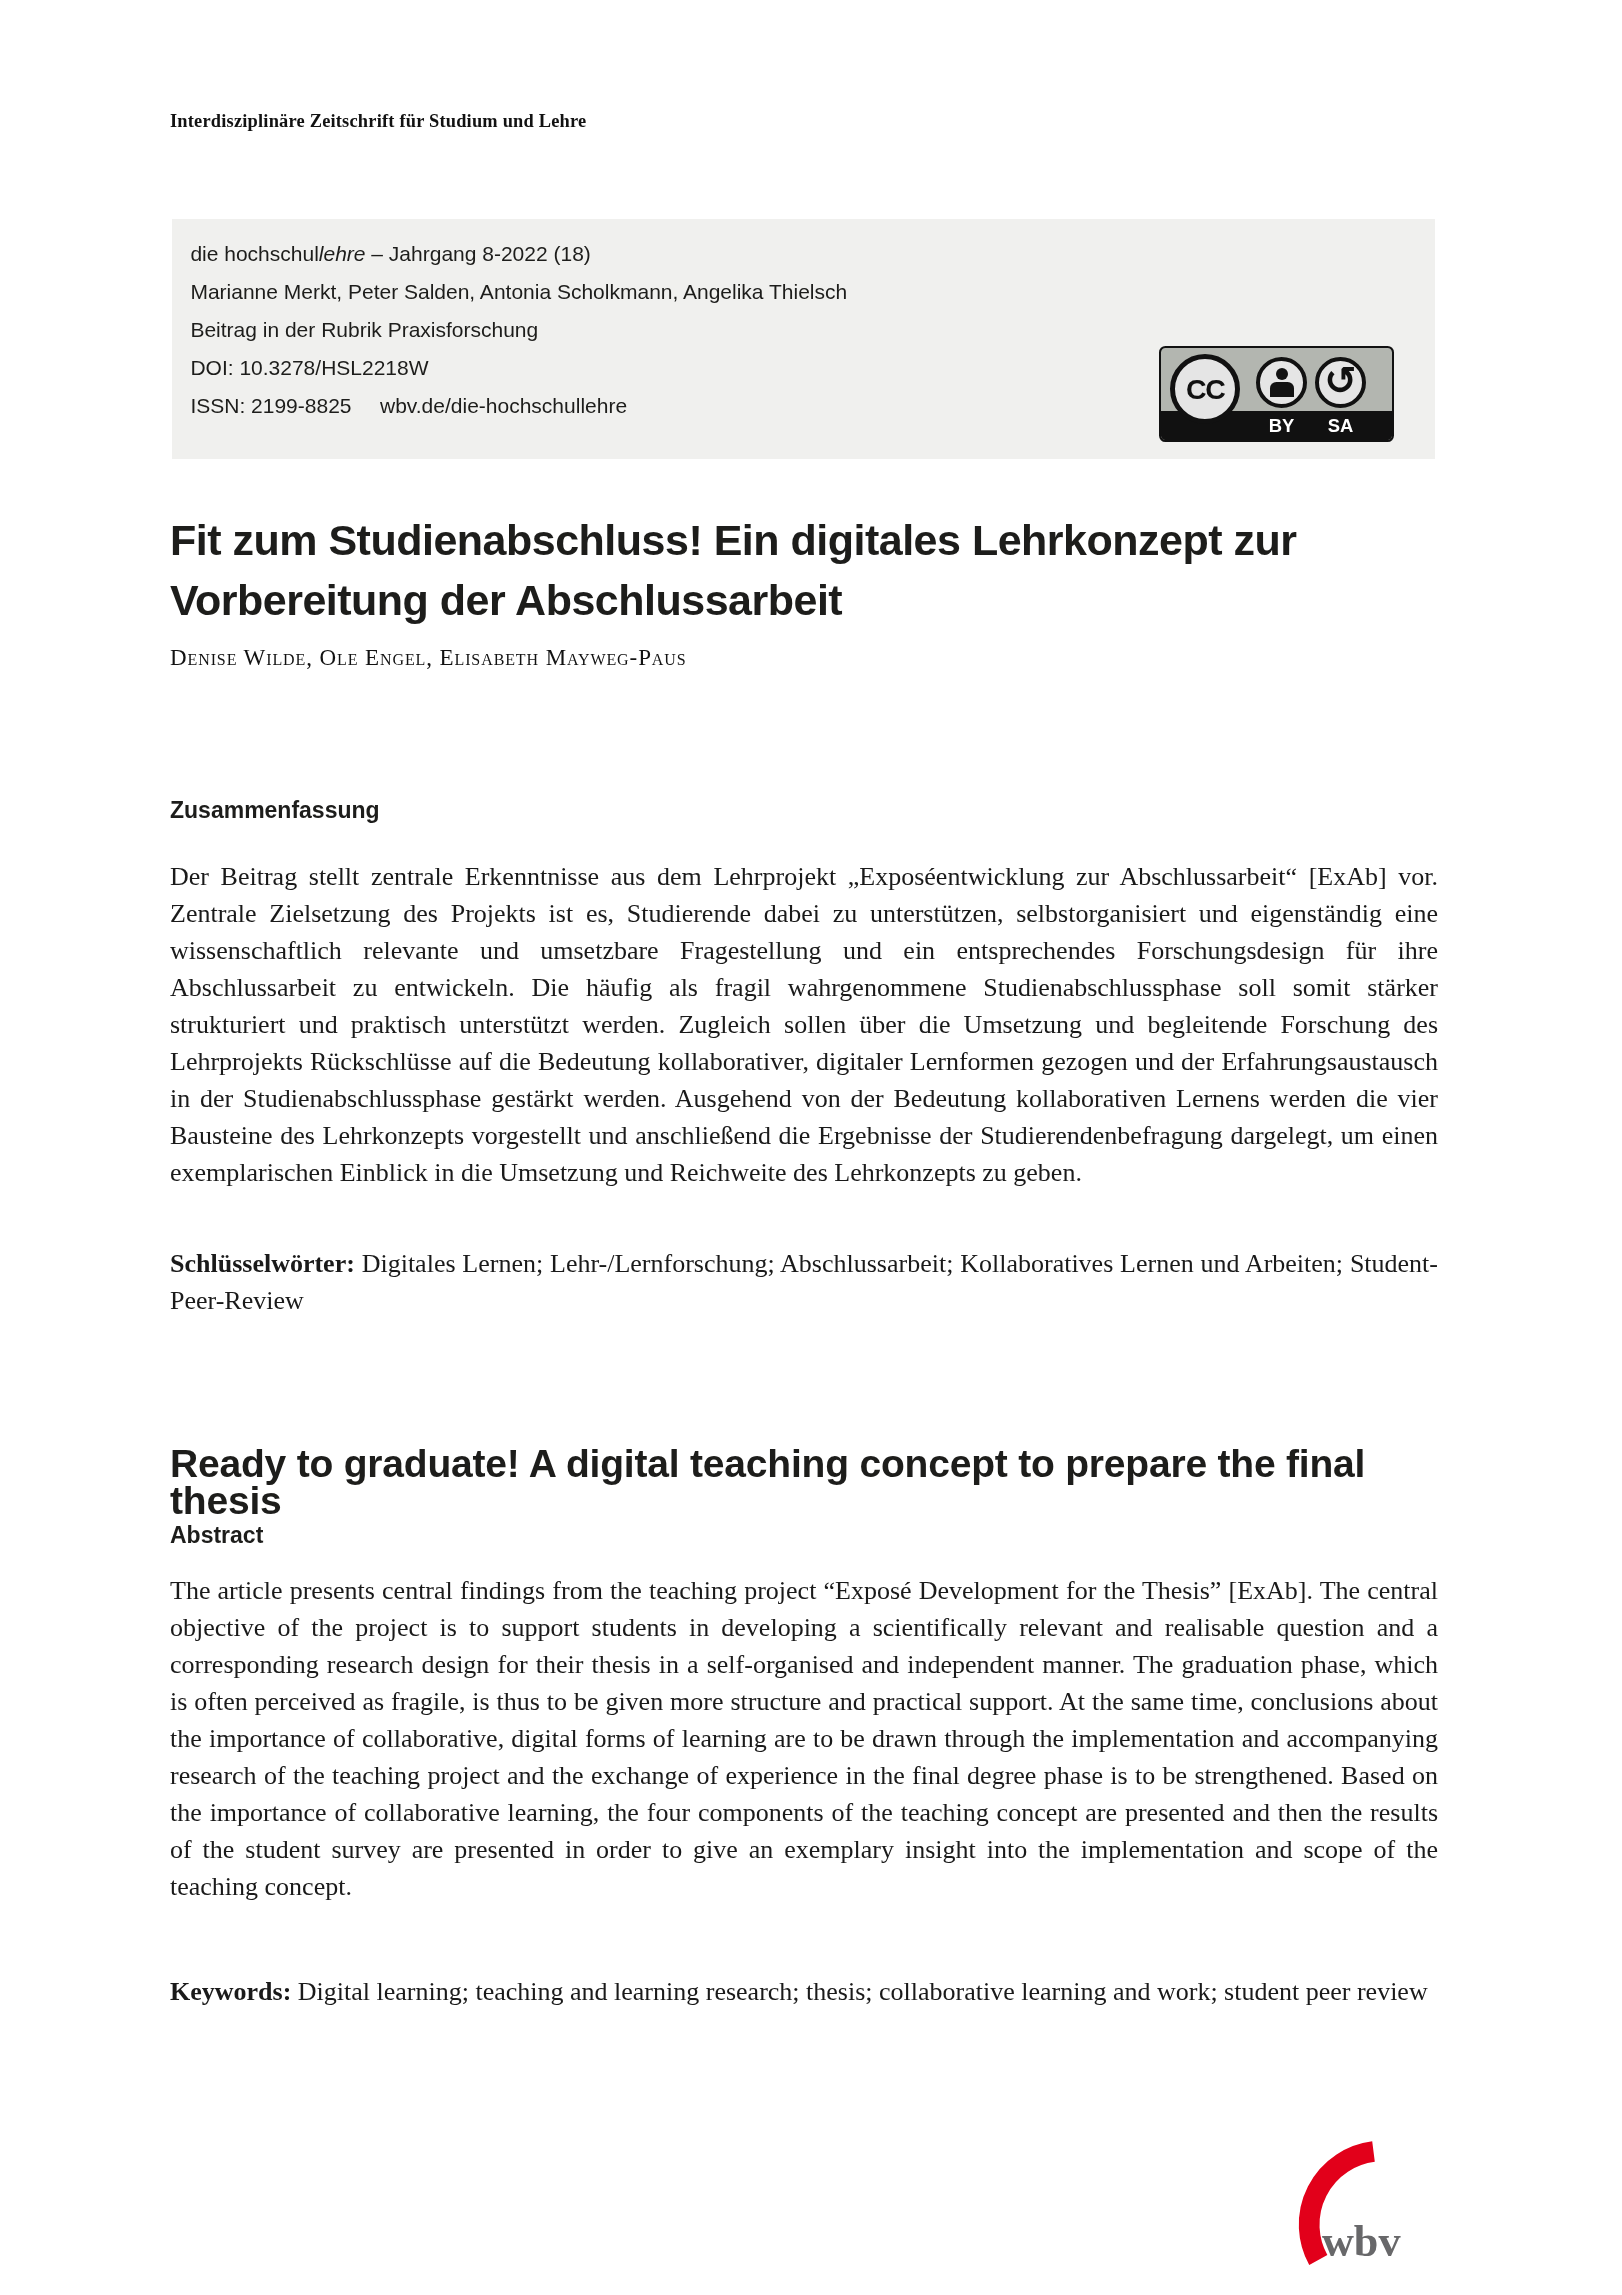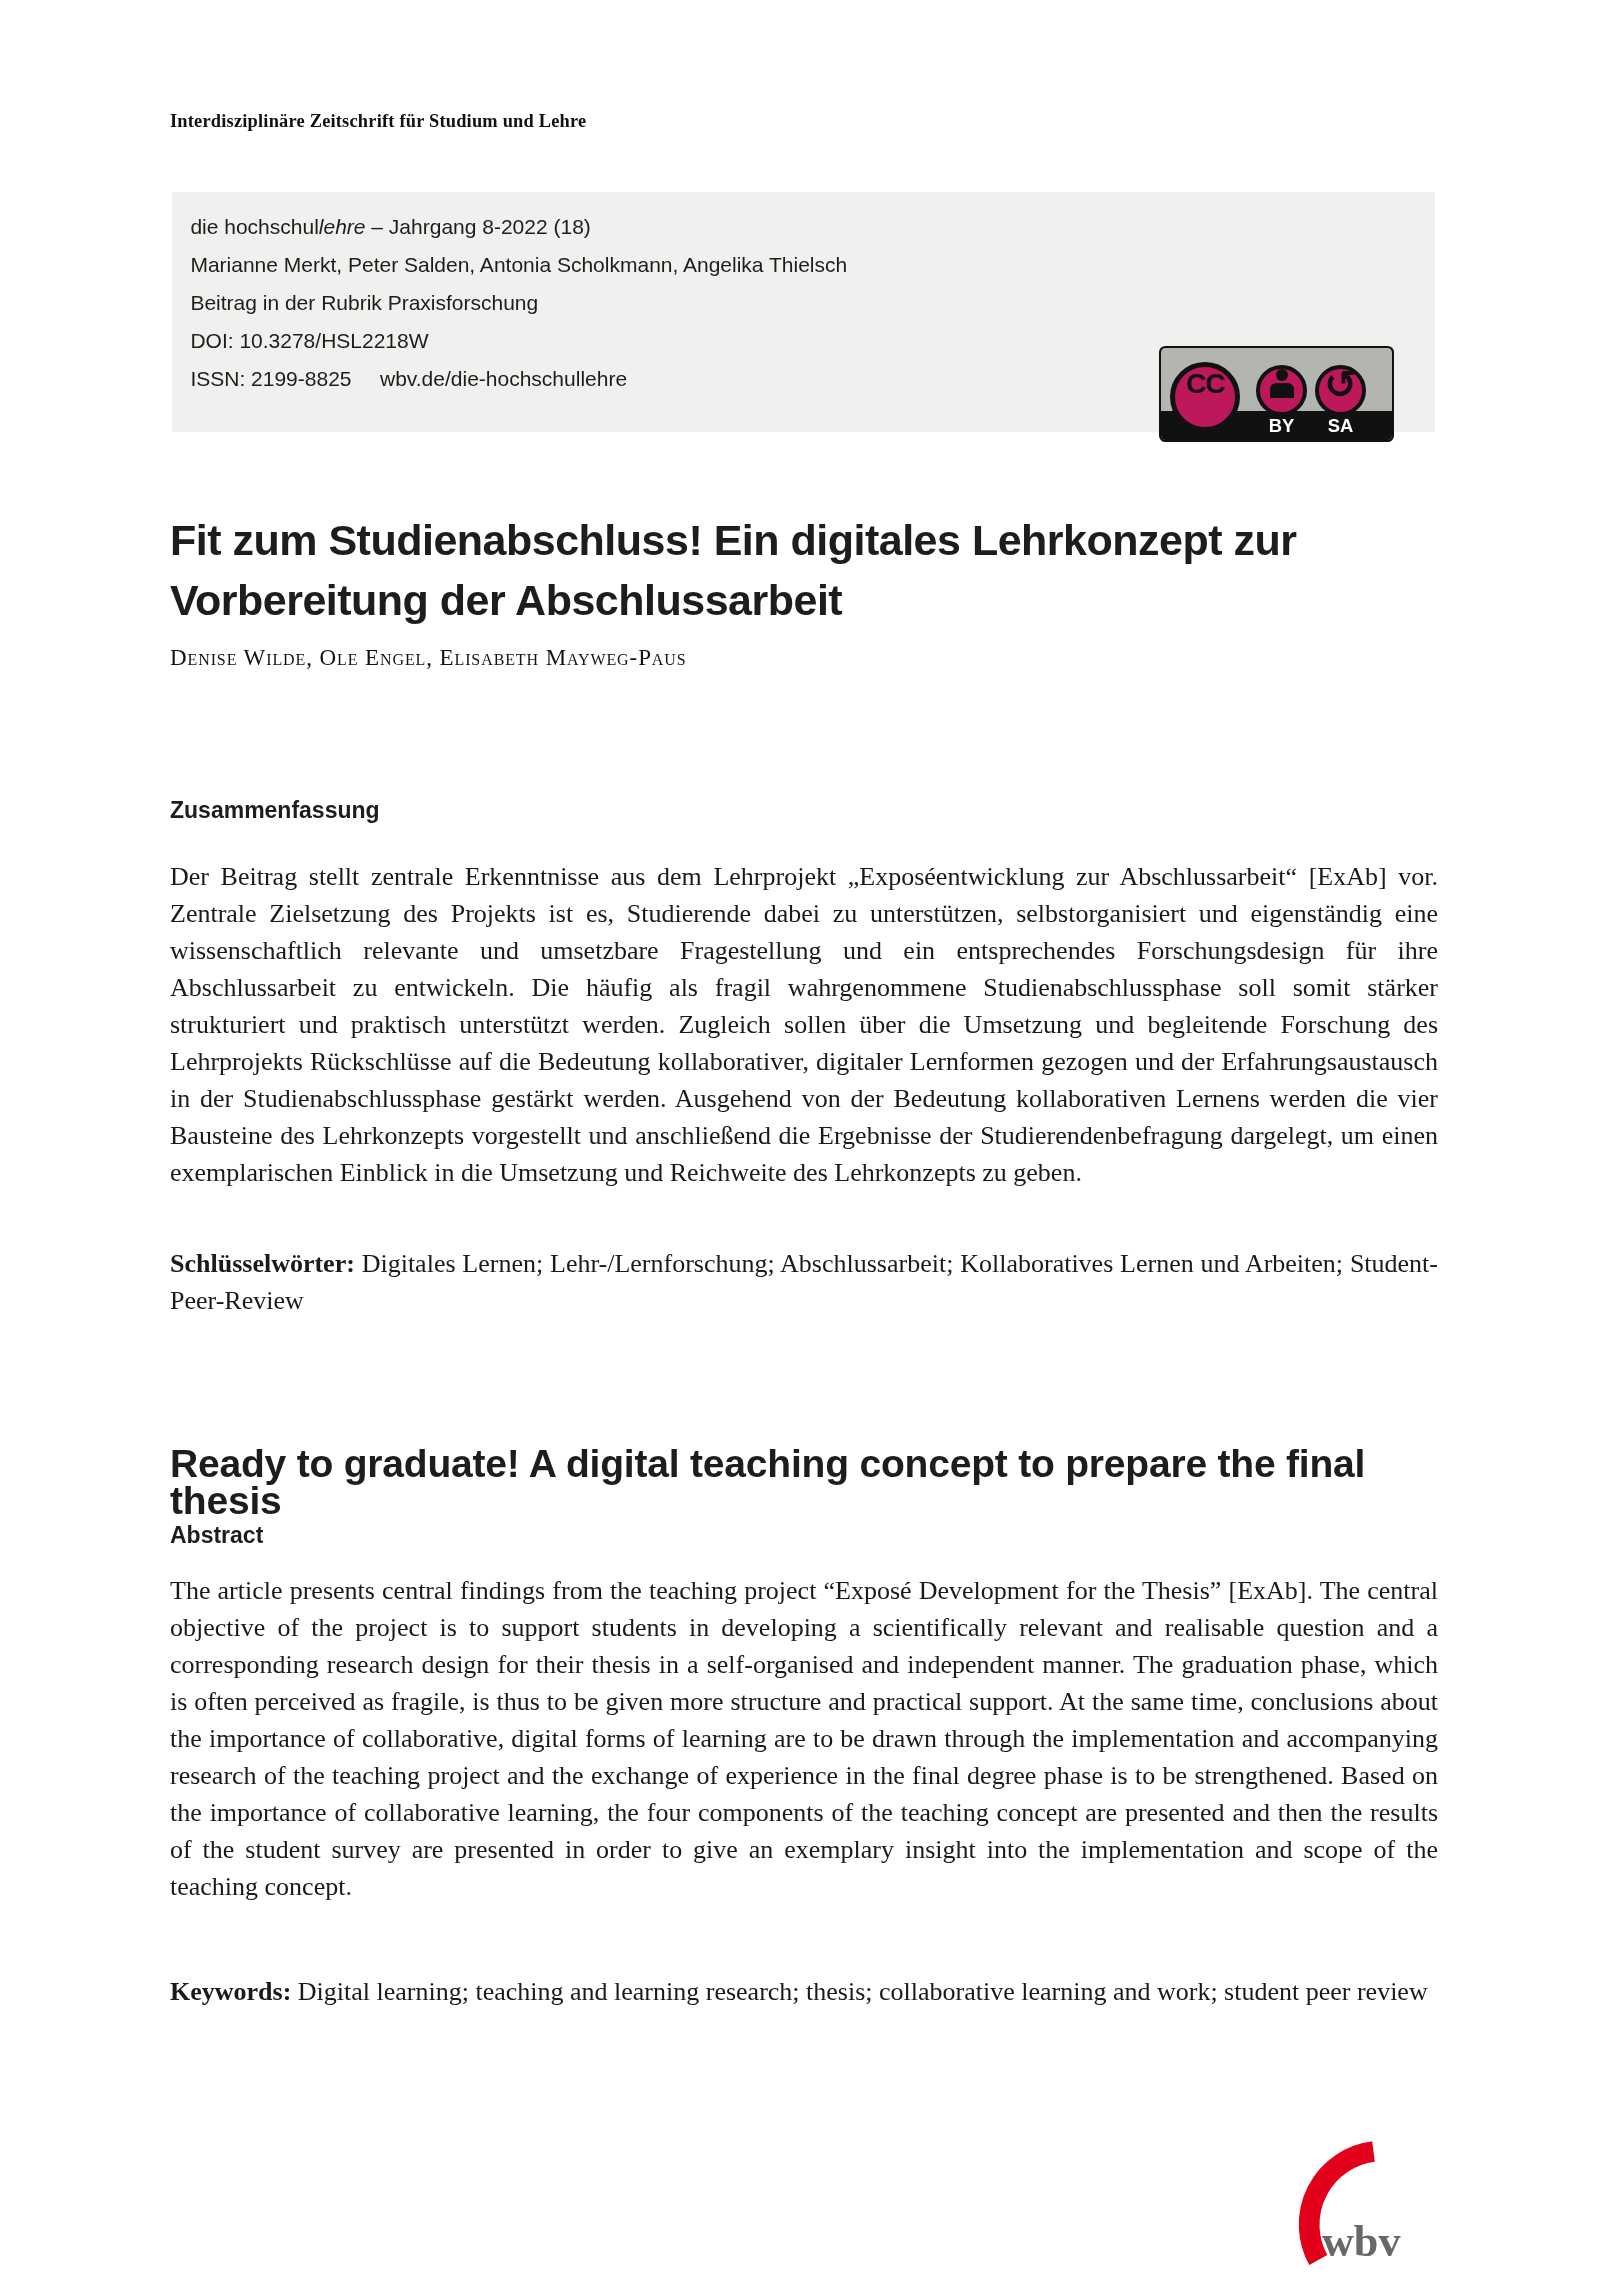--- a/index.html
+++ b/index.html
@@ -8,34 +8,34 @@
     font-family:"Liberation Serif",serif;color:#1a1a1a;
   }
   
   .logo{position:absolute;left:170px;top:107px;}
   .logo-line{font-family:"Liberation Serif",serif;font-weight:700;font-size:56px;
     line-height:1;letter-spacing:-0.9px;color:#121212;white-space:nowrap;}
   .logo-accent{font-style:italic;color:#3b3b97;}
   .logo-sub{font-family:"Liberation Serif",serif;font-weight:700;font-size:18.4px;
     letter-spacing:0.2px;margin-top:3.7px;color:#121212;white-space:nowrap;}
   
-  .meta-box{position:absolute;left:172px;top:192px;width:1263px;height:240px;
+  .meta-box{position:absolute;left:172px;top:219px;width:1263px;height:240px;
     background:#f0f0ee;box-sizing:border-box;padding:21px 18.4px 0 18.4px;
     font-family:"Liberation Sans",sans-serif;font-weight:400;font-size:21px;
     line-height:28.5px;color:#1d1d1b;}
   .meta-box p{margin:0 0 9.6px 0;}
   .meta-issn-gap{display:inline-block;margin-left:28.5px;}
   .meta-italic{font-style:italic;}
   
   .cc-badge{position:absolute;left:1159px;top:346px;width:235px;height:96px;
     background:#b3b6b0;border:2.3px solid #111;border-radius:6.4px;box-sizing:border-box;
     overflow:hidden;font-family:"Liberation Sans",sans-serif;}
   .cc-strip{position:absolute;left:0;right:0;bottom:0;height:29px;background:#111;}
-  .cc-circle{position:absolute;background:#be185d;border:5px solid #111;border-radius:50%;
-    display:flex;align-items:flex-start;justify-content:center;box-sizing:border-box;margin-top:8px;}
+  .cc-circle{position:absolute;background:#e5e5e5;border:5px solid #111;border-radius:50%;
+    display:flex;align-items:center;justify-content:center;box-sizing:border-box;}
   .cc-main{left:9.2px;top:6.4px;width:70px;height:70px;}
   .cc-main span{font-weight:700;font-size:28.5px;color:#111;letter-spacing:-1.4px;}
   .cc-by{left:95px;top:9.2px;width:51px;height:51px;border-width:4.1px;}
   .cc-sa{left:154px;top:9.2px;width:51px;height:51px;border-width:4.1px;}
   .cc-person-head{width:12px;height:12px;background:#111;border-radius:50%;margin:0 auto 1.4px auto;}
   .cc-person-body{width:24px;height:15.6px;background:#111;border-radius:6.4px 6.4px 0 0;margin:0 auto;}
   .cc-sa-glyph{font-size:39px;line-height:39px;font-weight:700;color:#111;
     font-family:"DejaVu Sans",sans-serif;margin-top:-4.6px;}
   .cc-label{position:absolute;bottom:2.8px;height:22px;line-height:22px;color:#fff;
     font-weight:700;font-size:18.4px;width:55px;text-align:center;}

